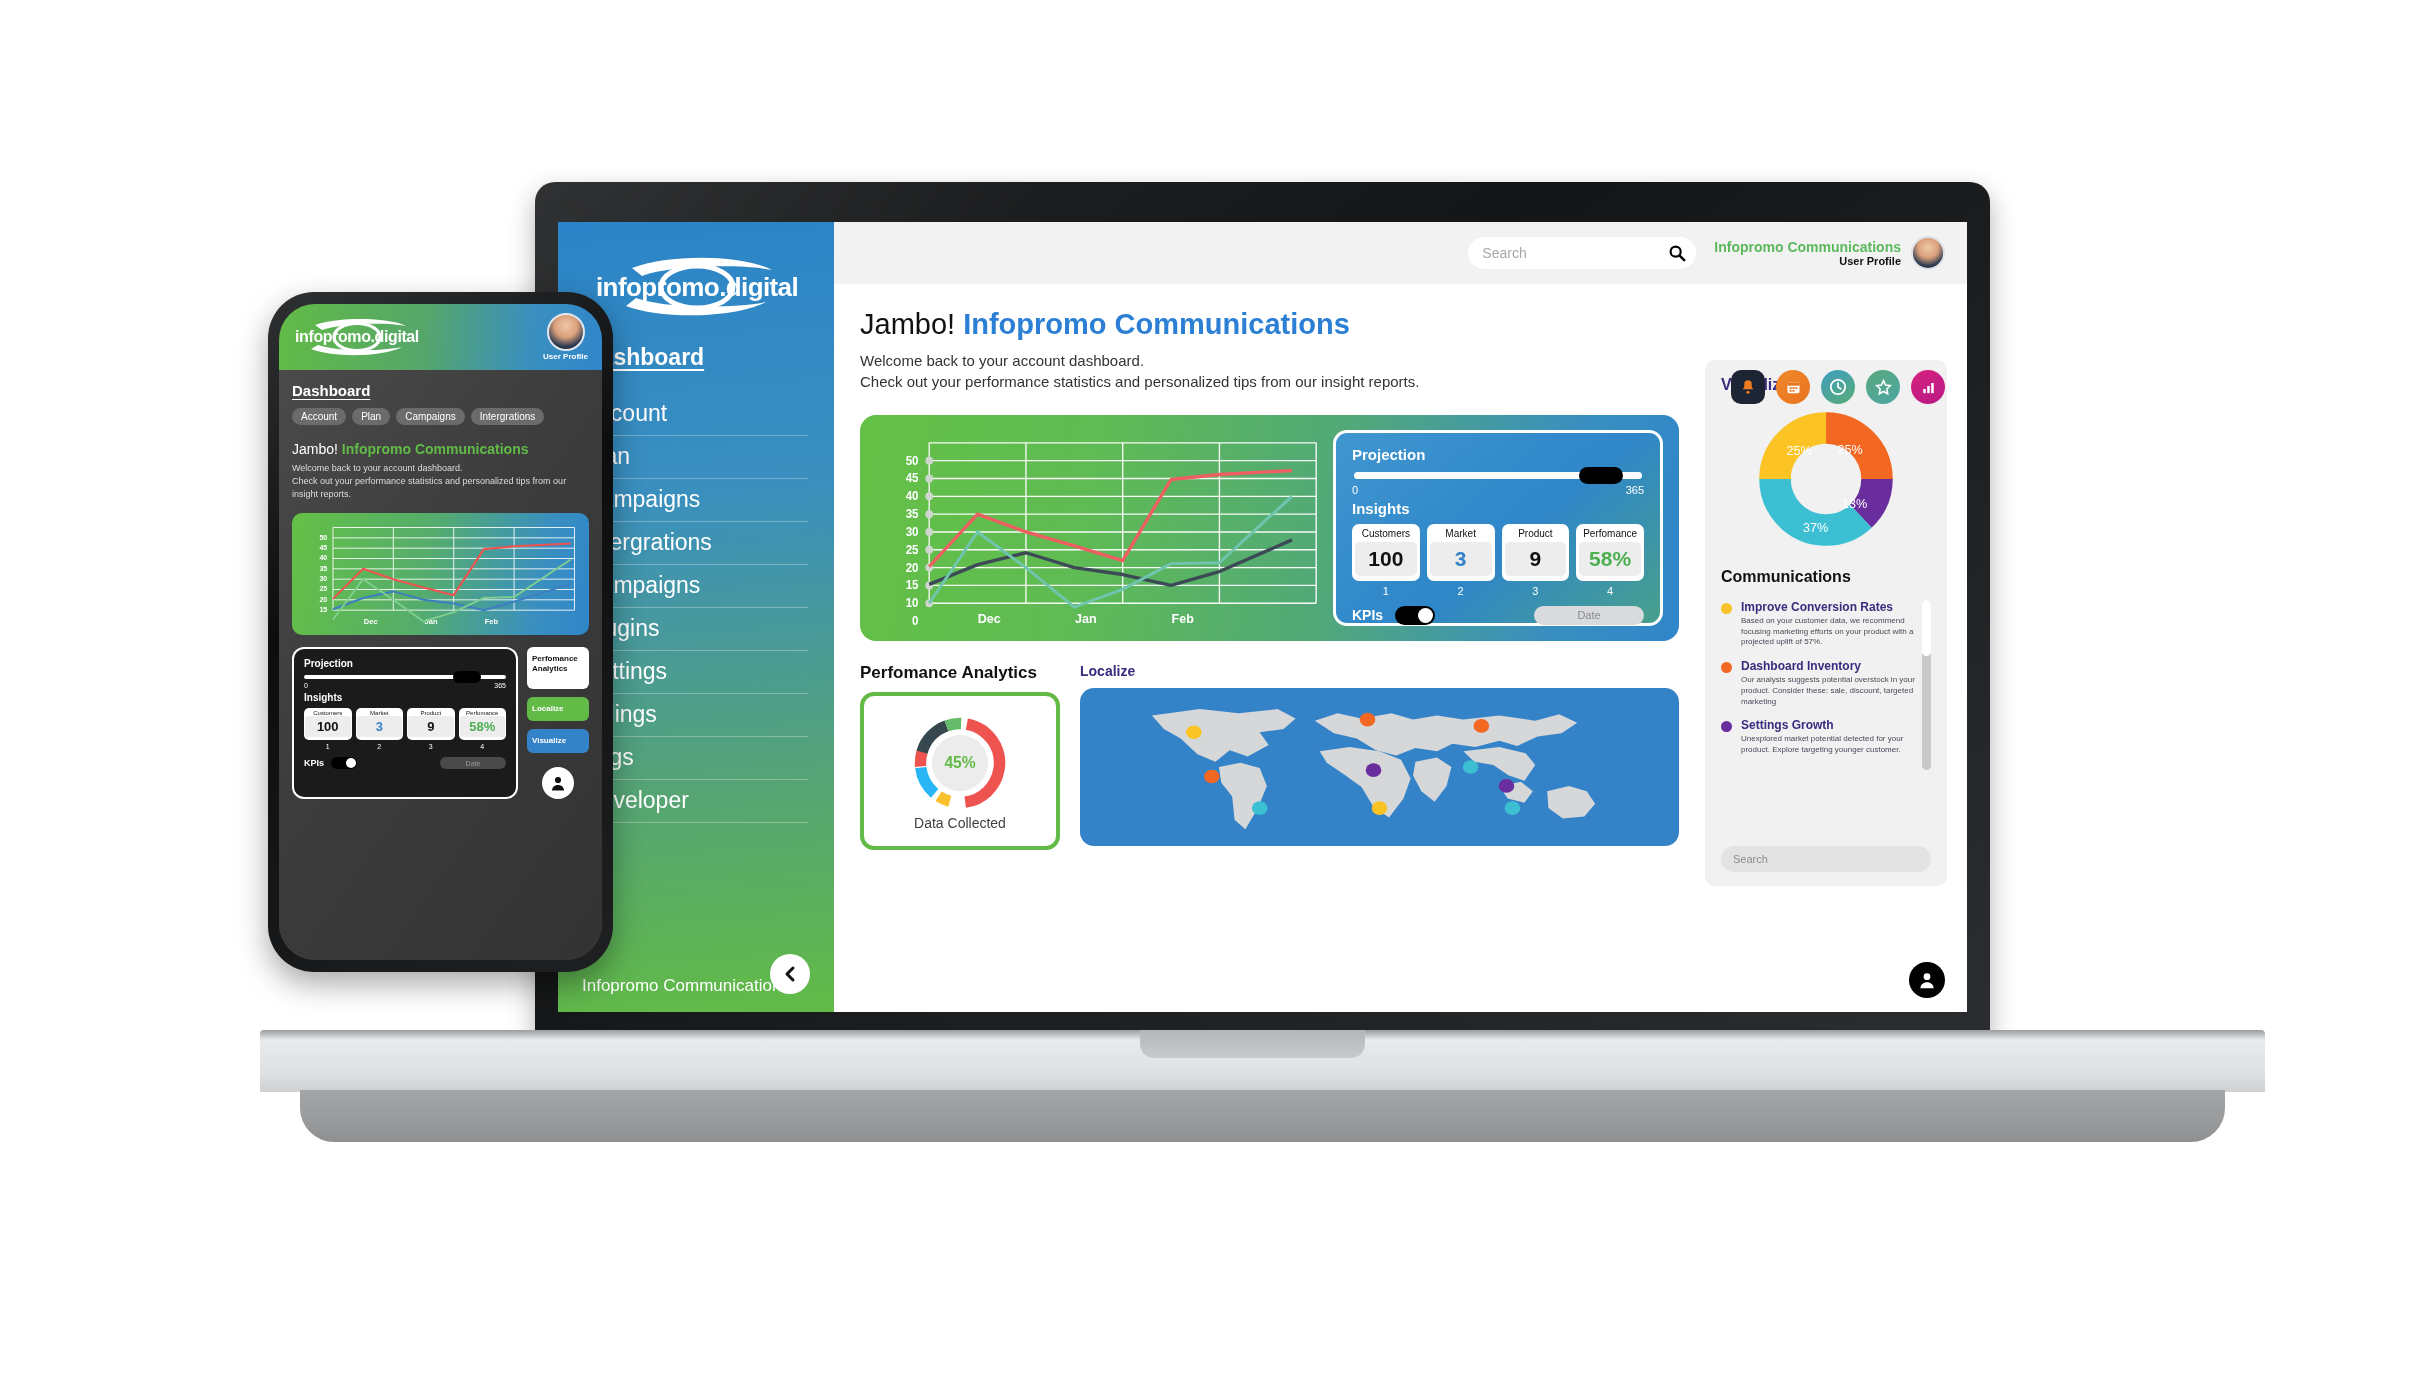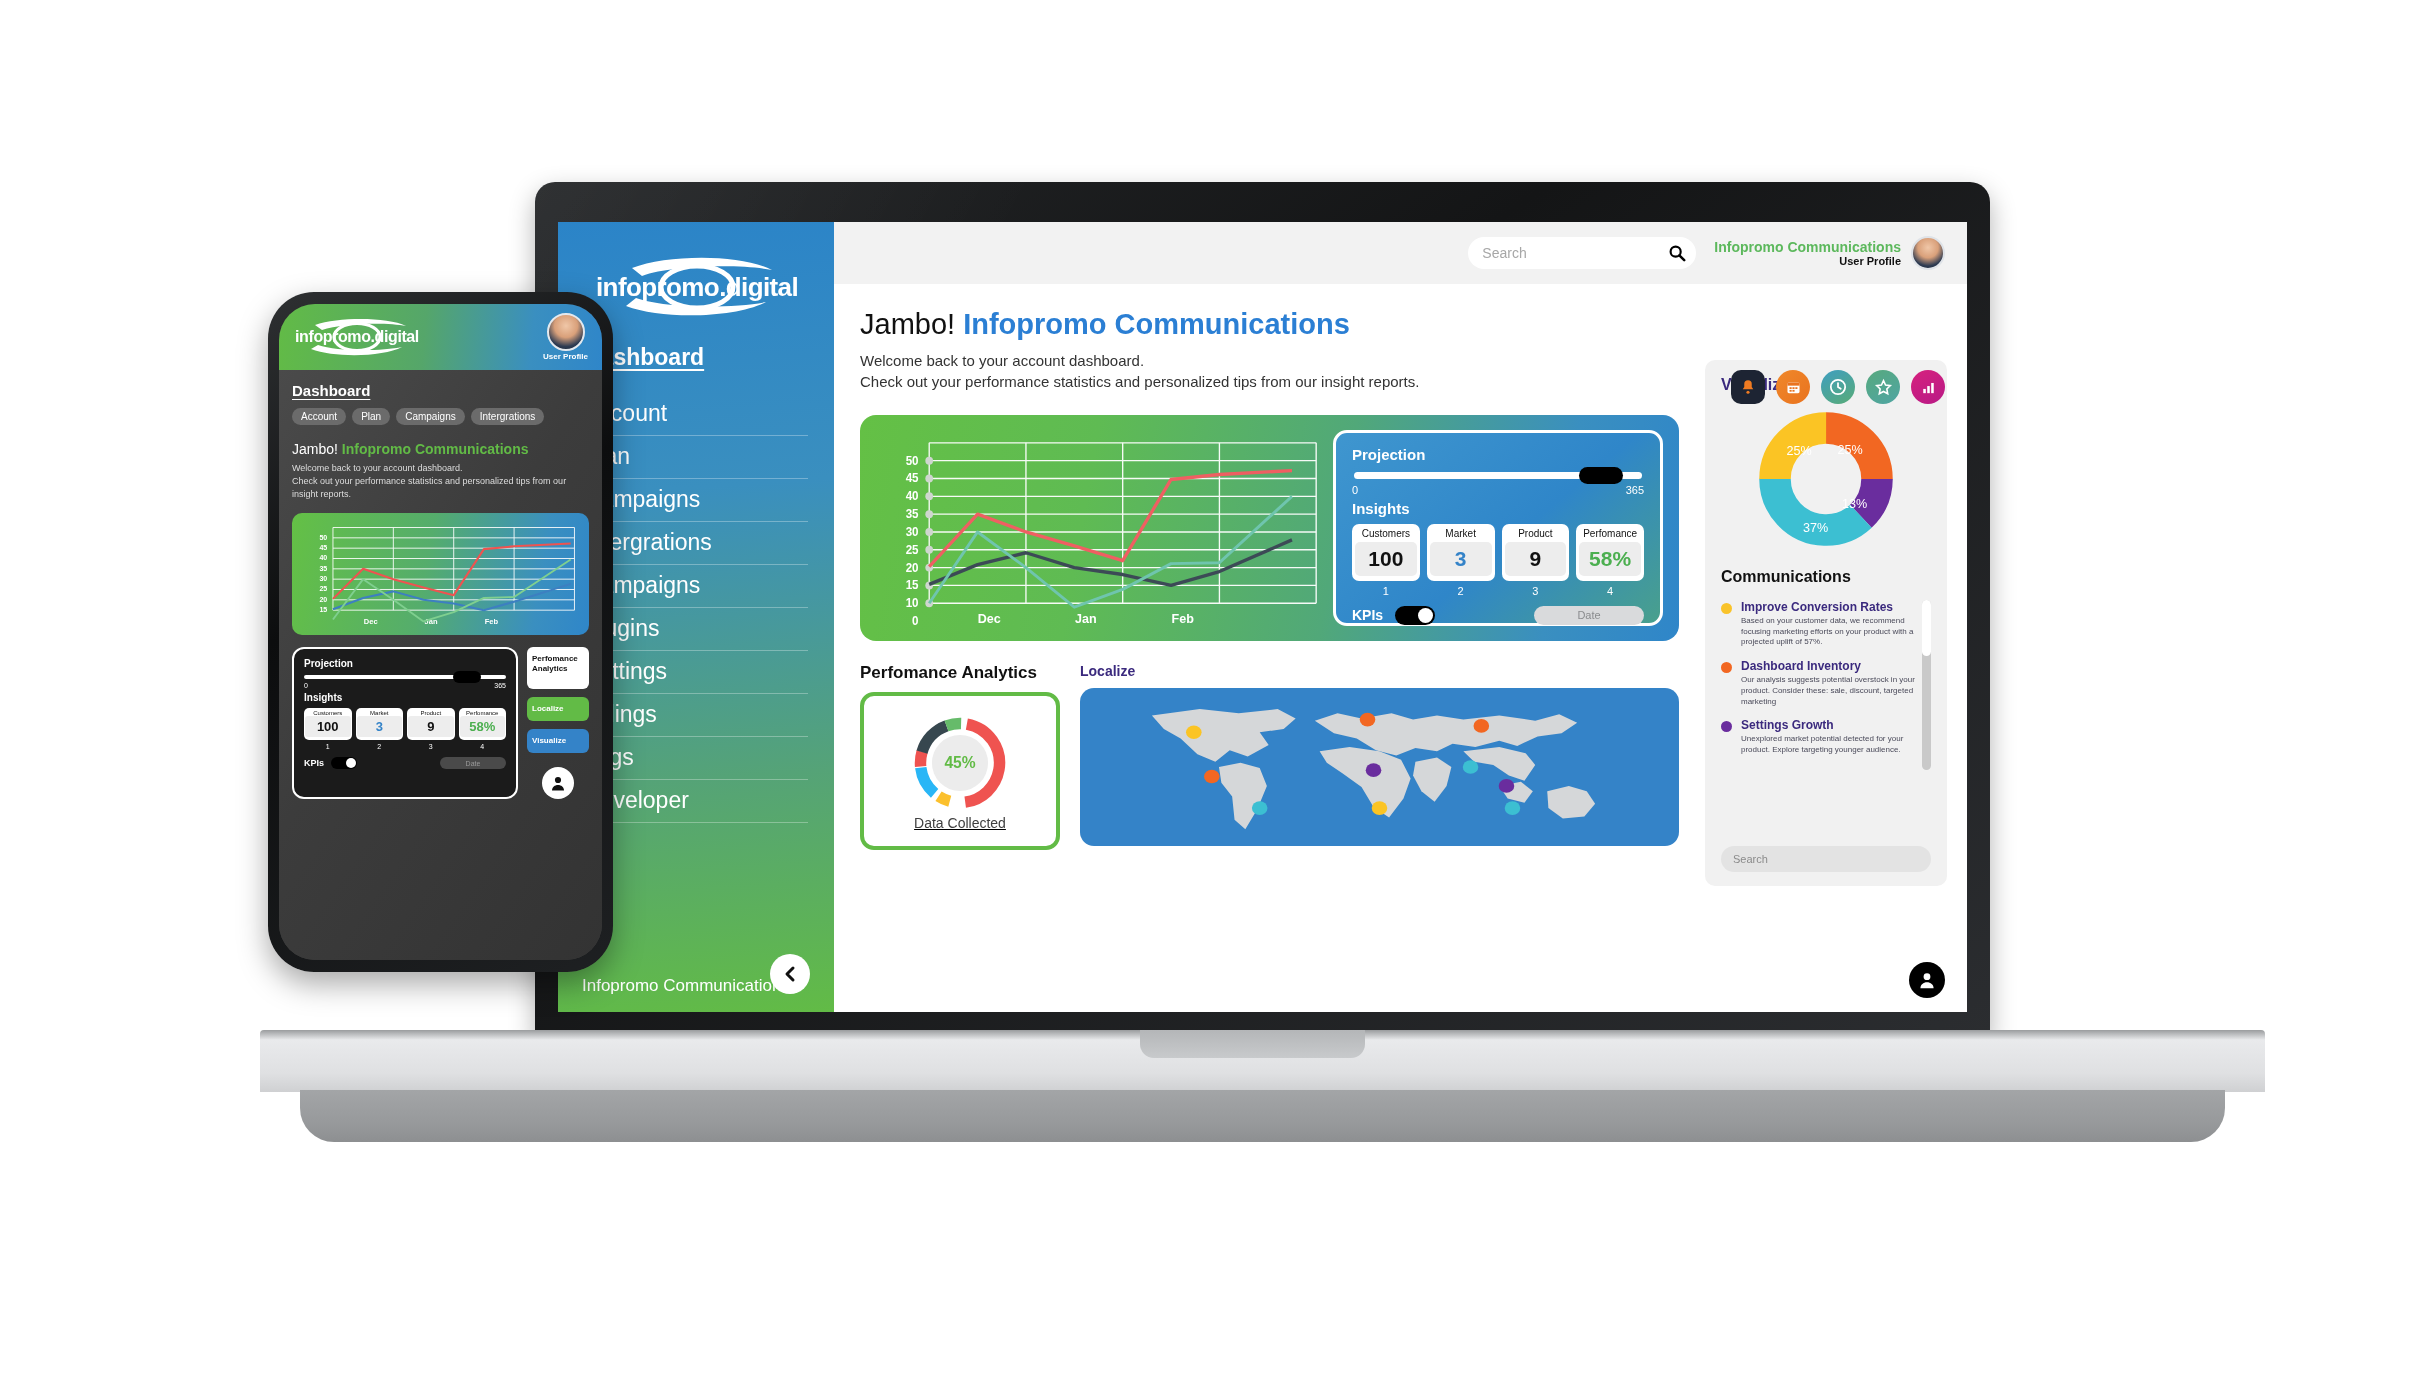--- a/index.html
+++ b/index.html
@@ -179,21 +179,21 @@
   
   .lower { display: flex; gap: 20px; margin-top: 22px; }
   .panel-title { font-size: 17px; font-weight: 700; color: #111; margin-bottom: 9px; }
   .panel-title.purple { color: #3b2a7e; font-size: 14px; }
   .perf {
     width: 200px; flex: 0 0 200px;
   }
   .perf-card {
     border: 4px solid #62bb46; border-radius: 14px; background: #fff;
     height: 158px; display: flex; flex-direction: column;
-    align-items: center; justify-content: center; gap: 0; text-decoration: underline;
+    align-items: center; justify-content: center; gap: 0;
   }
   .perf-label { font-size: 14px; color: #404040; font-weight: 400; }
   .localize { flex: 1; min-width: 0; }
   .map-card {
     background: #3483c8; border-radius: 14px; height: 158px;
     position: relative; overflow: hidden;
   }
 
   
   .rail {
@@ -607,21 +607,21 @@
                     <div class="rec-dot" style="background:#f26722"></div>
                     <div>
                       <div class="rec-h">Dashboard Inventory</div>
                       <div class="rec-b">Our analysis suggests potential overstock in your product. Consider these: sale, discount, targeted marketing</div>
                     </div>
                   </div>
                   <div class="rec">
                     <div class="rec-dot" style="background:#6a2d9e"></div>
                     <div>
                       <div class="rec-h">Settings Growth</div>
-                      <div class="rec-b">Unexplored market potential detected for your product. Explore targeting younger audience.</div>
+                      <div class="rec-b">Unexplored market potential detected for your product. Explore targeting younger customer.</div>
                     </div>
                   </div>
                   <div class="rail-scroll">
                       <i></i>
                     </div>
                 </div>
 
                 <div class="rail-search">Search</div>
               </div>
 

